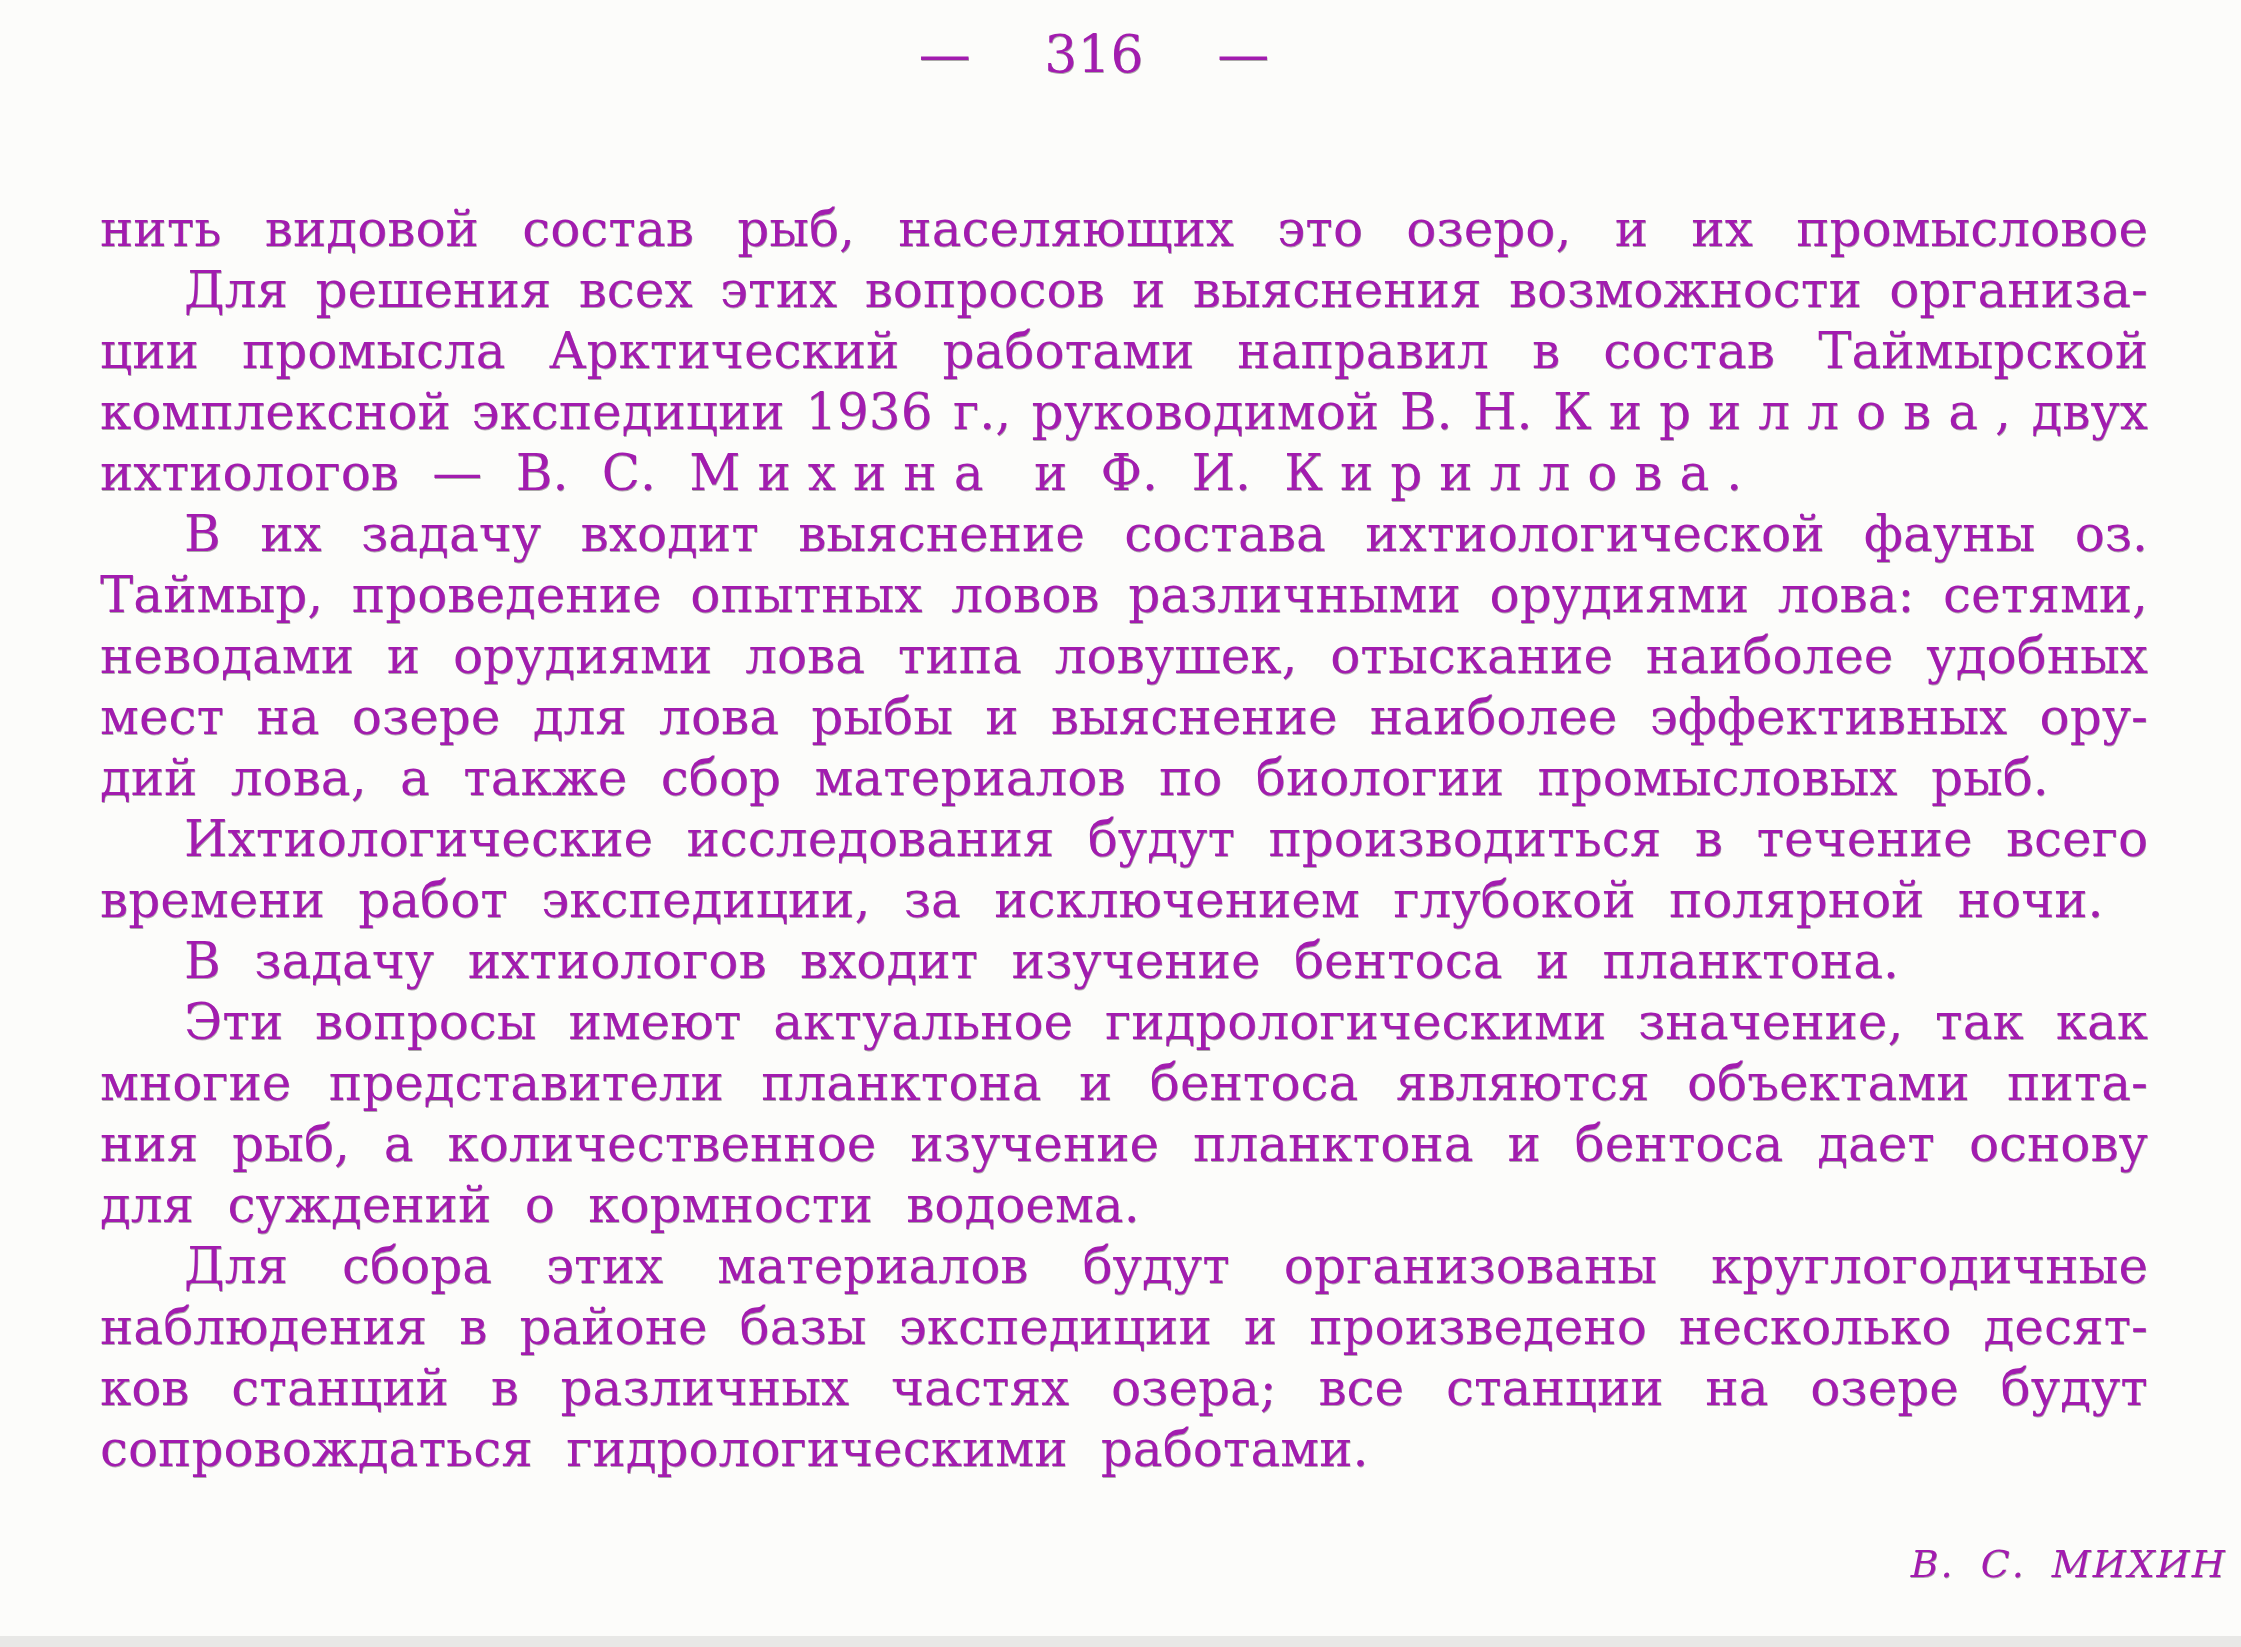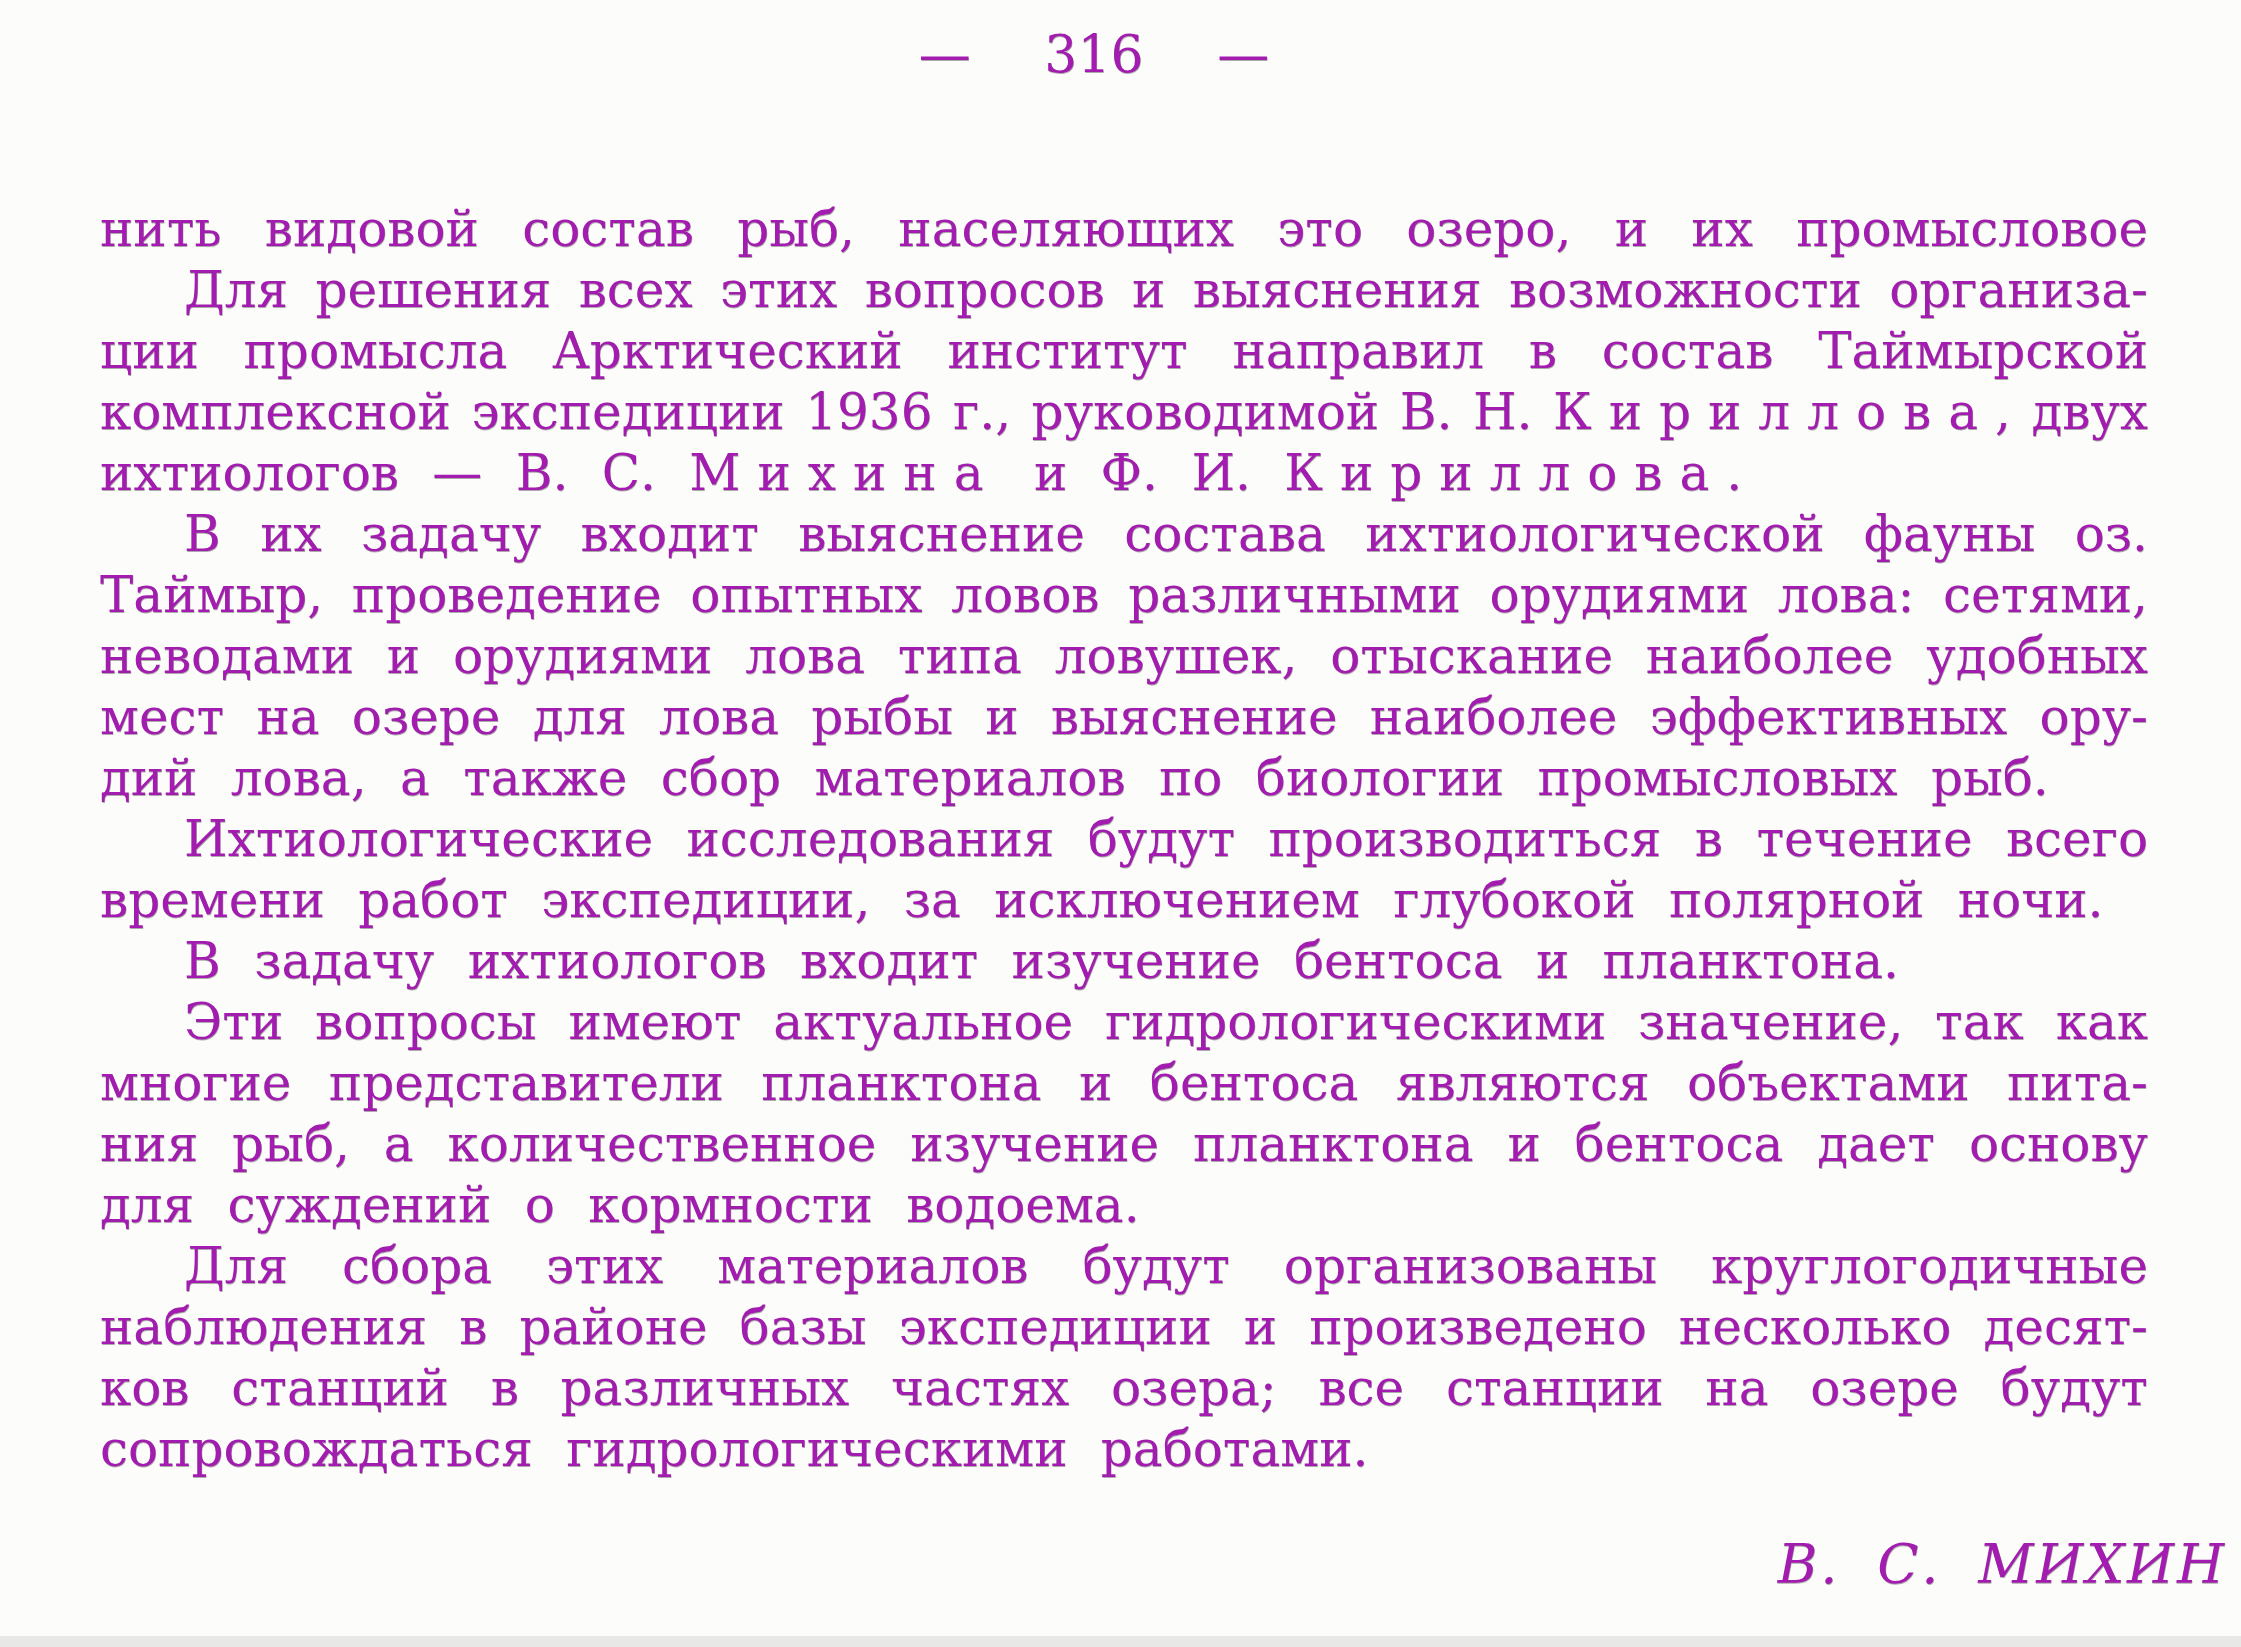--- a/index.html
+++ b/index.html
@@ -53,38 +53,38 @@
   .line.ind {
     text-indent: 84px;
   }
   .spaced {
     letter-spacing: 0.34em;
   }
   .signature {
     position: absolute;
     top: 1533px;
     right: 15.3px;
-    font-size: 54px;
+    font-size: 38px;
     line-height: 63px;
     font-style: italic;
     letter-spacing: 0.05em;
     word-spacing: 0.32em;
     text-shadow: 0.5px 0.5px 0 rgba(22,19,16,0.35);
   }
 </style>
 </head>
 <body>
 
 <div class="page">
   <div class="header">— 316 —</div>
 
   <div class="body" id="text-body">
       <div class="line j"><span>нить видовой состав рыб, населяющих это озеро, и их промысловое</span></div>
       <div class="line j ind"><span>Для решения всех этих вопросов и выяснения возможности организа-</span></div>
-      <div class="line j"><span>ции промысла Арктический институт направил в состав Таймырской</span></div>
+      <div class="line j"><span>ции промысла Арктический работами направил в состав Таймырской</span></div>
       <div class="line j"><span>комплексной экспедиции 1936 г., руководимой В. Н. </span><span class="spaced">Кириллова</span><span>, двух</span></div>
       <div class="line l"><span>ихтиологов — В. С. </span><span class="spaced">Михина</span><span> и Ф. И. </span><span class="spaced">Кириллова</span><span>.</span></div>
       <div class="line j ind"><span>В их задачу входит выяснение состава ихтиологической фауны оз.</span></div>
       <div class="line j"><span>Таймыр, проведение опытных ловов различными орудиями лова: сетями,</span></div>
       <div class="line j"><span>неводами и орудиями лова типа ловушек, отыскание наиболее удобных</span></div>
       <div class="line j"><span>мест на озере для лова рыбы и выяснение наиболее эффективных ору-</span></div>
       <div class="line l"><span>дий лова, а также сбор материалов по биологии промысловых рыб.</span></div>
       <div class="line j ind"><span>Ихтиологические исследования будут производиться в течение всего</span></div>
       <div class="line l"><span>времени работ экспедиции, за исключением глубокой полярной ночи.</span></div>
       <div class="line l ind"><span>В задачу ихтиологов входит изучение бентоса и планктона.</span></div>

